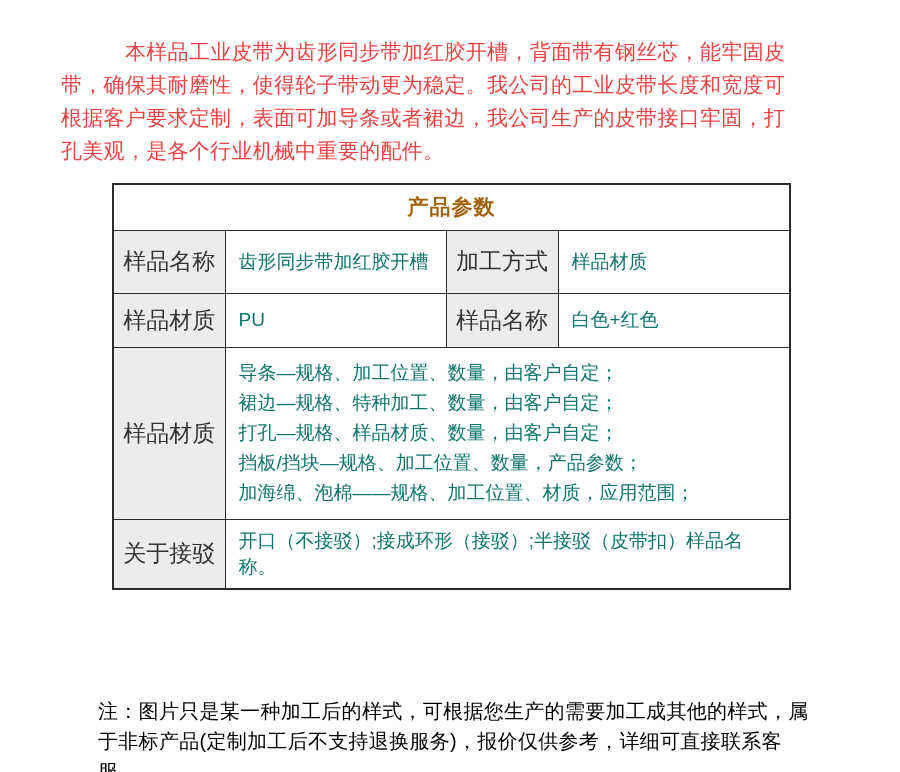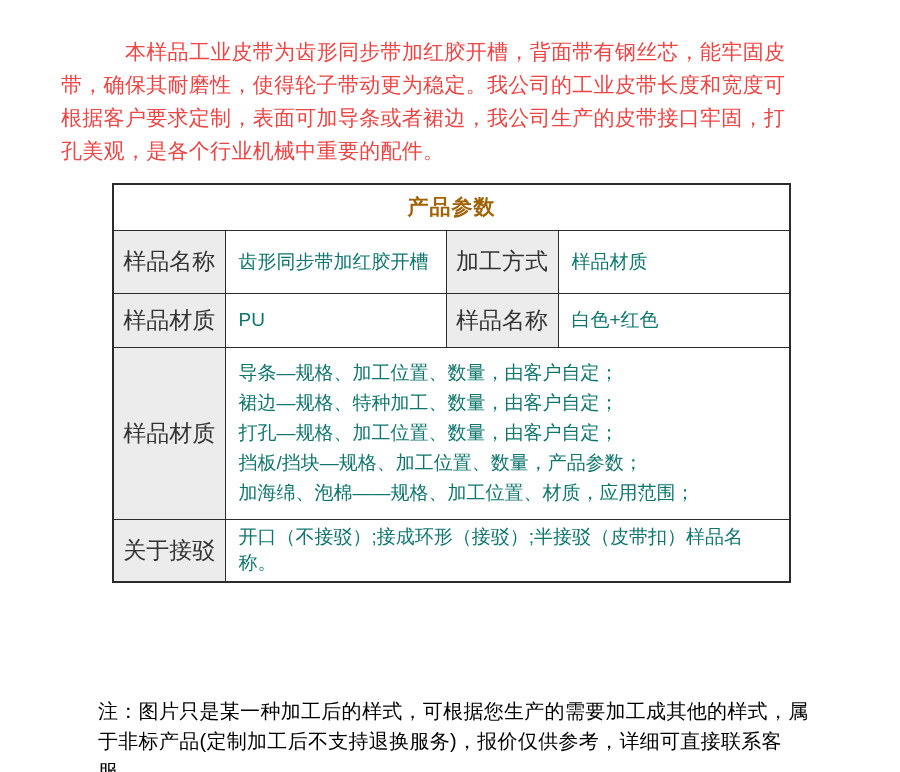--- a/index.html
+++ b/index.html
@@ -63,21 +63,21 @@
   .params-table td.value {
     padding-left: 13px;
     padding-right: 8px;
     background: #ffffff;
   }
   .r-title { height: 46px; }
   .r1 { height: 63px; }
   .r2 { height: 54px; padding-left: 44px; }
   .r3 { height: 72px; }
   .r4 { height: 172px; }
-  .r5 { height: 63px; }
+  .r5 { height: 70px; }
   .special-line {
     line-height: 30px;
     white-space: nowrap;
   }
 
   
   .note {
     position: absolute;
     left: 98px;
     top: 676px;
@@ -114,21 +114,21 @@
       <td class="label">样品材质</td>
       <td class="value">PU</td>
       <td class="label">样品名称</td>
       <td class="value">白色+红色</td>
     </tr>
     <tr class="r4">
       <td class="label">样品材质</td>
       <td class="value" colspan="3">
         <div class="special-line">导条—规格、加工位置、数量，由客户自定；</div>
         <div class="special-line">裙边—规格、特种加工、数量，由客户自定；</div>
-        <div class="special-line">打孔—规格、加工位置、数量，由客户自定；</div>
+        <div class="special-line">打孔—规格、样品材质、数量，由客户自定；</div>
         <div class="special-line">挡板/挡块—规格、加工位置、数量，产品参数；</div>
         <div class="special-line">加海绵、泡棉——规格、加工位置、材质，应用范围；</div>
       </td>
     </tr>
     <tr class="r5">
       <td class="label">关于接驳</td>
       <td class="value" colspan="3">开口（不接驳）;接成环形（接驳）;半接驳（皮带扣）样品名称。</td>
     </tr>
   </tbody>
 </table>

